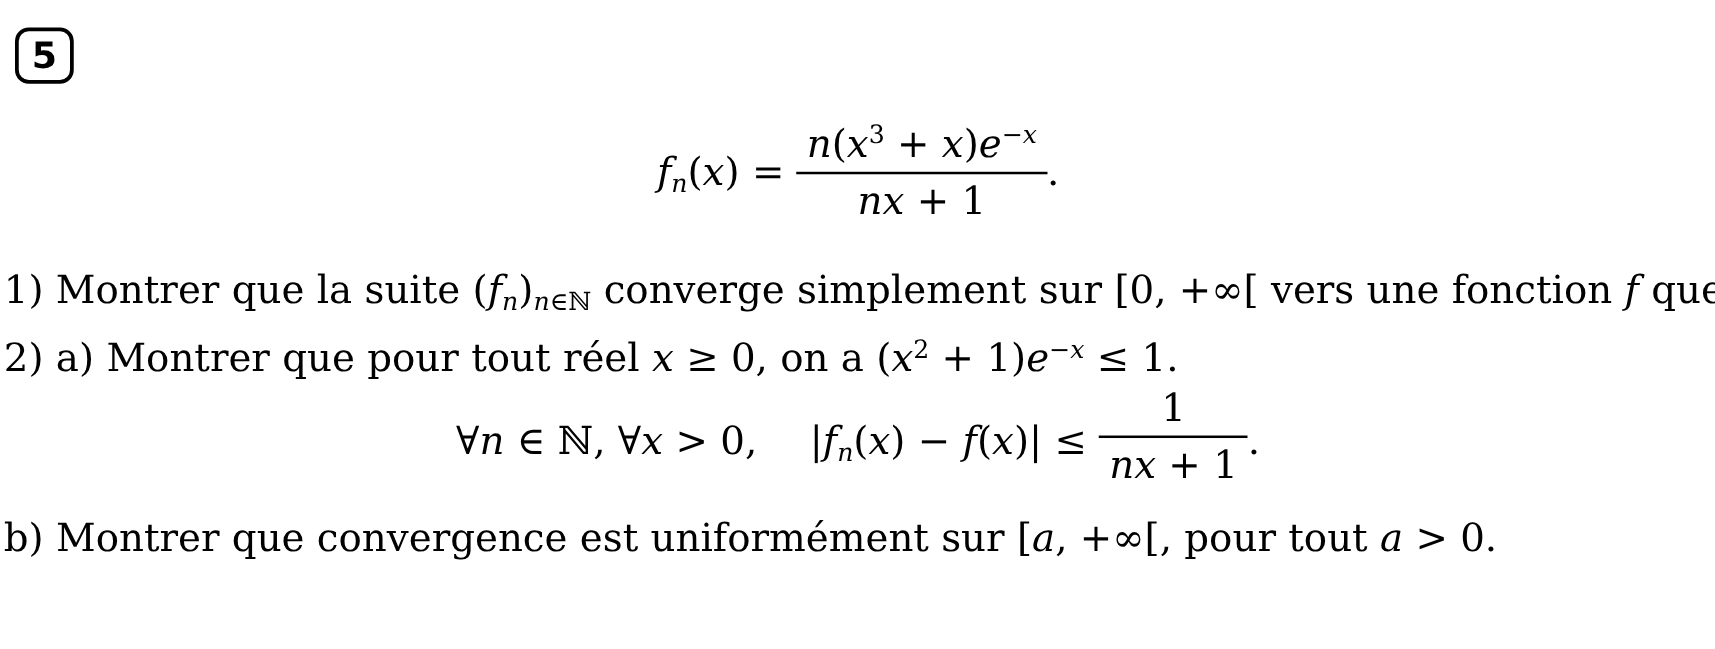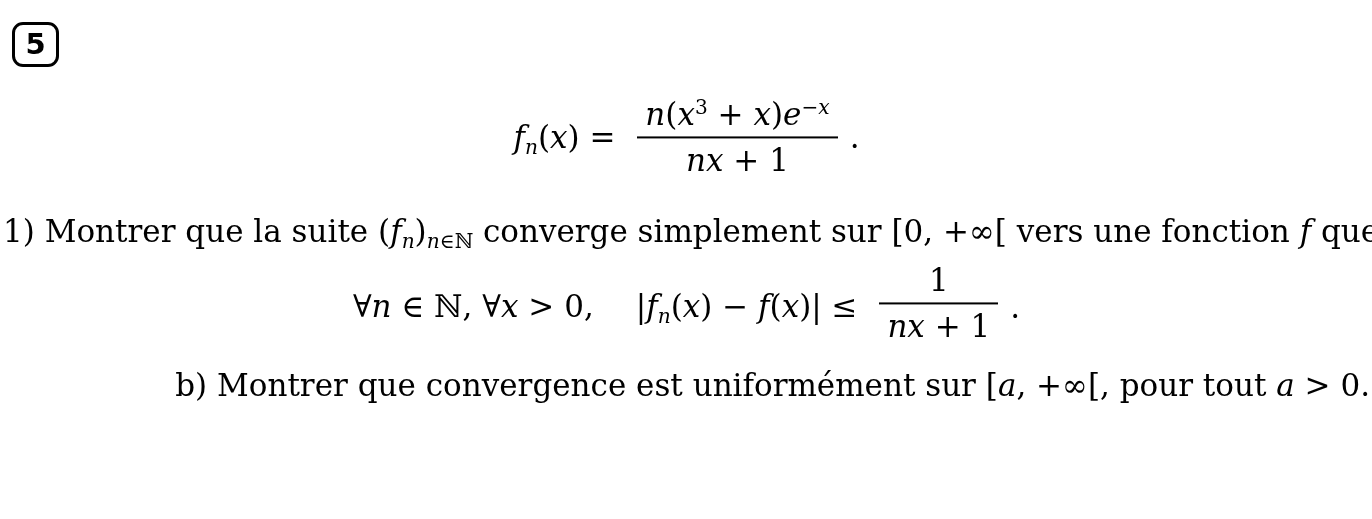--- a/index.html
+++ b/index.html
@@ -54,51 +54,52 @@
   .display-math {
     text-align: center;
     white-space: nowrap;
   }
   .formula-1 { margin-top: 24px; }
   .formula-2 { margin-top: 4px; }
   .frac {
     display: inline-block;
     vertical-align: middle;
     text-align: center;
-    margin: 0 12px;
+    margin: 0 0;
     transform: translateY(-0.18em);
   }
   .frac .num, .frac .den {
     display: block;
     padding: 1px 8px;
     line-height: 42px;
   }
   .frac .num { border-bottom: 2px solid #000; }
   
   .para { margin-top: 24px; }
-  .text-line { white-space: nowrap; text-align: right; }
+  .text-line { white-space: nowrap; }
   .last-line { margin-top: 12px; }
 </style>
 </head>
 <body>
 
 <div class="doc">
 
   <div class="header-row">
     <div class="num-box">
       <span>5</span>
     </div>
   </div>
 
   <div class="display-math formula-1">
     <span><span class="run it">f</span><span class="run sub it">n</span><span class="run rm">(</span><span class="run it">x</span><span class="run rm">)</span><span class="run rm"> = </span></span><span class="frac"><span class="num"><span class="run it">n</span><span class="run rm">(</span><span class="run it">x</span><span class="run sup">3</span><span class="run rm"> + </span><span class="run it">x</span><span class="run rm">)</span><span class="run it">e</span><span class="run sup it">−x</span></span><span class="den"><span class="run it">n</span><span class="run it">x</span><span class="run rm"> + 1</span></span></span><span><span class="run rm">.</span></span>
   </div>
 
   <div class="para">
     <div class="text-line"><span class="run rm">1) Montrer que la suite (</span><span class="run it">f</span><span class="run sub it">n</span><span class="run rm">)</span><span class="run sub it">n</span><span class="run sub">∈</span><span class="run sub">ℕ</span><span class="run rm"> converge simplement sur </span><span class="run rm">[0, +∞[</span><span class="run rm"> vers une fonction </span><span class="run it">f</span><span class="run rm"> que</span></div>
+    <div class="text-line"><span class="run rm">2) a) Montrer que pour tout réel </span><span class="run it">x</span><span class="run rm"> ≥ 0, on a (</span><span class="run it">x</span><span class="run sup">2</span><span class="run rm"> + 1)</span><span class="run it">e</span><span class="run sup it">−x</span><span class="run rm"> ≤ 1.</span></div>
   </div>
 
   <div class="display-math formula-2">
     <span><span class="run rm">∀</span><span class="run it">n</span><span class="run rm"> ∈ </span><span class="run rm">ℕ</span><span class="run rm">, </span><span class="run rm">∀</span><span class="run it">x</span><span class="run rm"> &gt; 0,</span><span class="run quad"></span><span class="run rm">|</span><span class="run it">f</span><span class="run sub it">n</span><span class="run rm">(</span><span class="run it">x</span><span class="run rm">) − </span><span class="run it">f</span><span class="run rm">(</span><span class="run it">x</span><span class="run rm">)| ≤ </span></span><span class="frac"><span class="num"><span class="run rm">1</span></span><span class="den"><span class="run it">n</span><span class="run it">x</span><span class="run rm"> + 1</span></span></span><span><span class="run rm">.</span></span>
   </div>
 
   <div class="text-line last-line"><span class="run rm">b) Montrer que convergence est uniformément sur </span><span class="run rm">[</span><span class="run it">a</span><span class="run rm">, +∞[</span><span class="run rm">, pour tout </span><span class="run it">a</span><span class="run rm"> &gt; 0.</span></div>
 
 </div>
 

